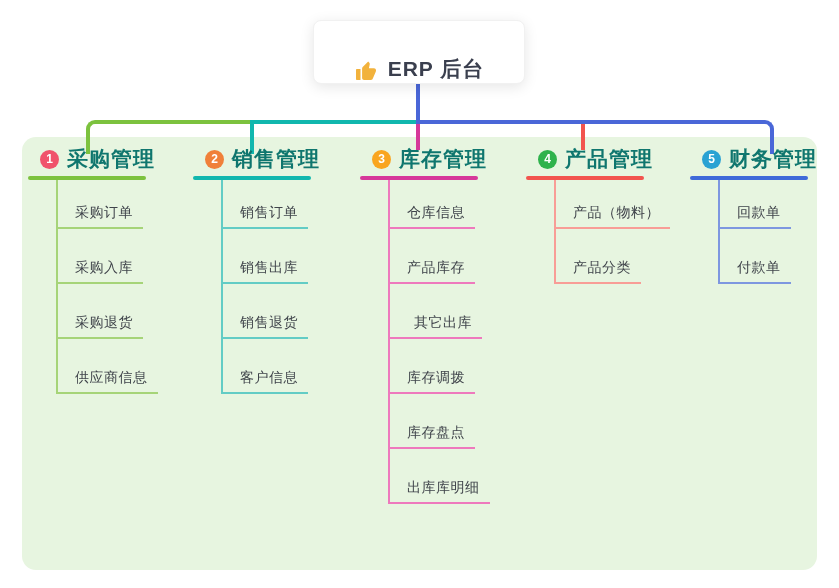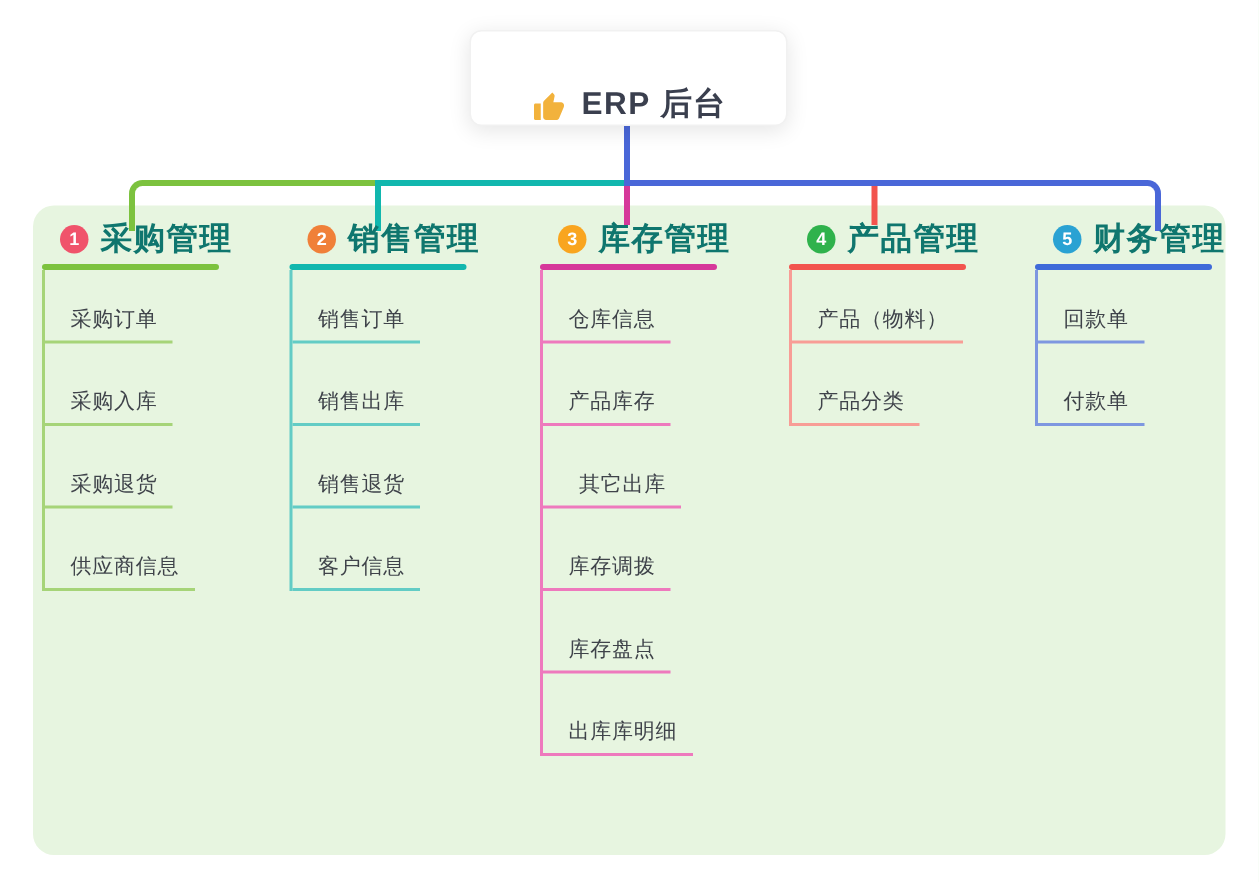--- a/index.html
+++ b/index.html
@@ -36,21 +36,21 @@
   
   .branch{position:absolute;top:148px;z-index:3;width:170px;}
   .bhead{display:flex;align-items:center;gap:8px;margin-left:12px;height:22px;cursor:pointer;}
   .badge{
     width:19px;height:19px;border-radius:50%;flex:0 0 19px;
     color:#ffffff;font-size:12px;font-weight:700;
     display:flex;align-items:center;justify-content:center;line-height:1;
   }
   .btitle{font-size:21px;font-weight:600;color:#0f766e;letter-spacing:1px;white-space:nowrap;}
   .bline{width:118px;height:4px;border-radius:2px;margin-top:6px;}
-  .children{margin-left:0;border-left:2px solid;width:fit-content;}
+  .children{margin-left:28px;border-left:2px solid;width:fit-content;}
   .crow{height:55px;display:flex;align-items:flex-end;cursor:pointer;}
   .crow:first-child{height:49px;}
   .clabel{
     display:block;font-size:14px;color:#3f434a;letter-spacing:.5px;
     padding:0 10px 5px 17px;border-bottom:2px solid;white-space:nowrap;
   }
 </style>
 </head>
 <body>
 

